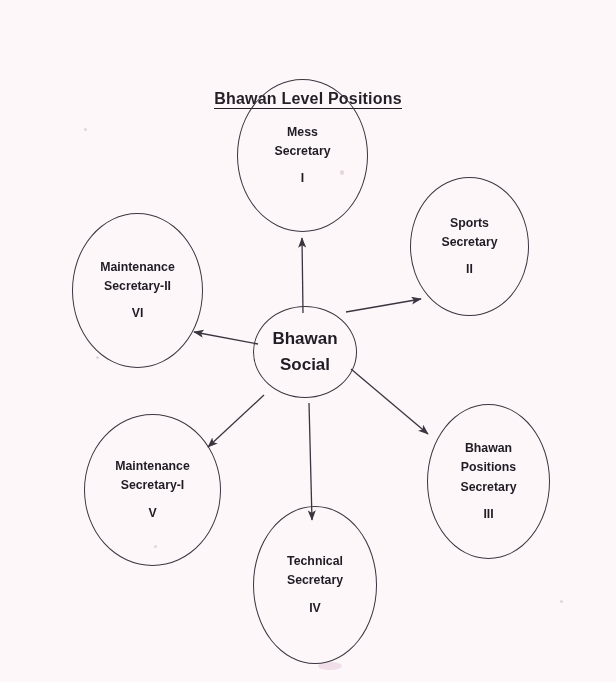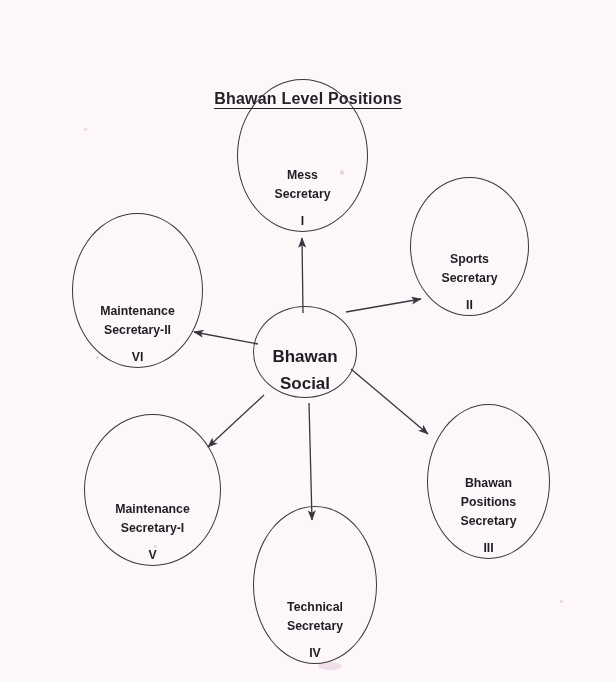--- a/index.html
+++ b/index.html
@@ -38,21 +38,21 @@
     padding-bottom: 1px;
   }
   .node {
     position: absolute;
     border: 1.3px solid #3b3540;
     border-radius: 50%;
     background: transparent;
     display: flex;
     flex-direction: column;
     align-items: center;
-    justify-content: flex-end;
+    justify-content: center;
     text-align: center;
     color: #201c24;
     font-size: 12.3px;
     font-weight: bold;
     line-height: 1.55;
     box-sizing: border-box;
   }
   .node .roman {
     margin-top: 8px;
   }

